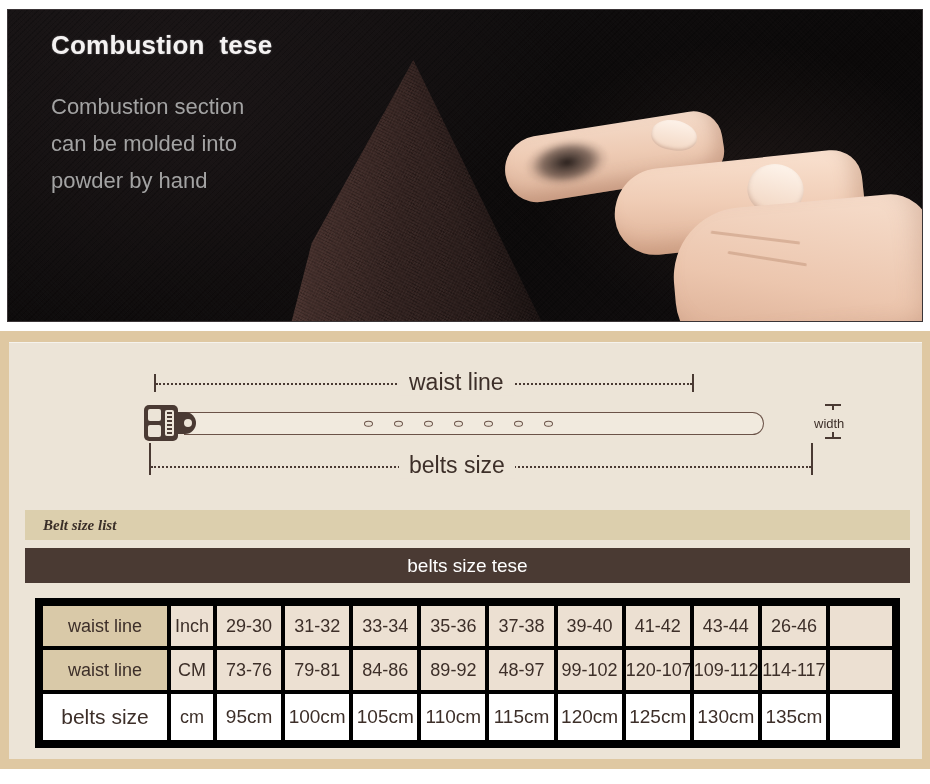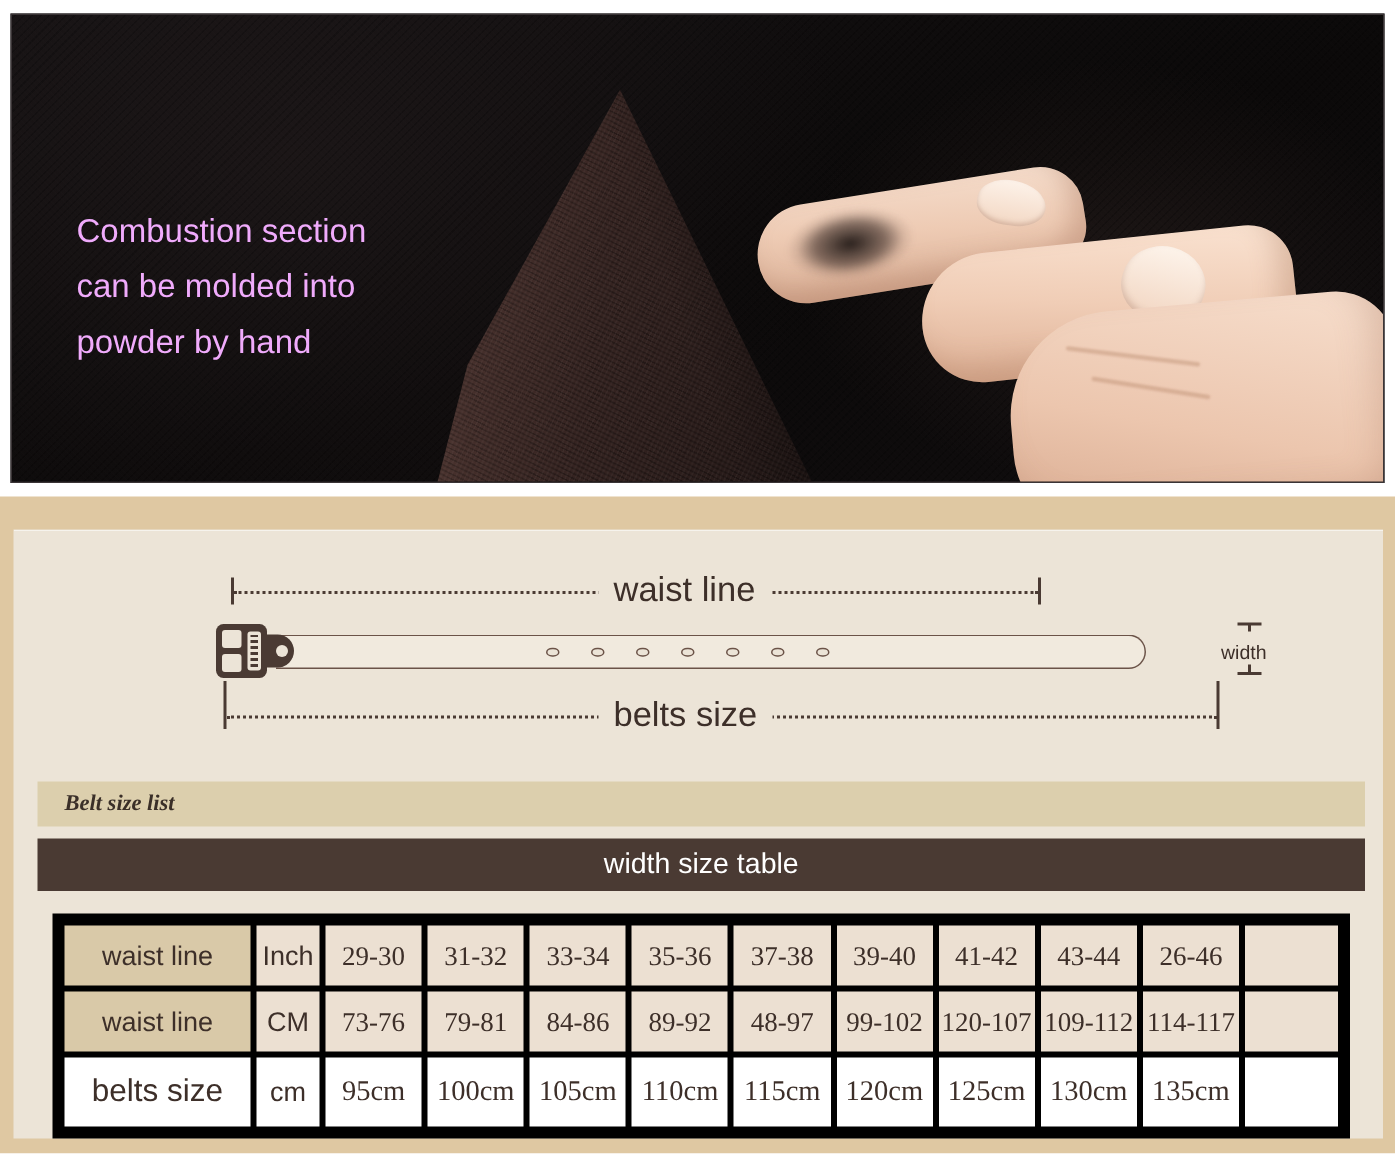--- a/index.html
+++ b/index.html
@@ -36,22 +36,22 @@
   }
   .headline {
     position: absolute; left: 43px; top: 20px;
     color: #f4f2f2; font-size: 26px; font-weight: 700;
     letter-spacing: .2px;
     text-shadow: 0 0 2px rgba(255,255,255,.35);
     white-space: pre;
   }
   .subline {
     position: absolute; left: 43px; top: 78px;
-    color: #f0abfc; font-size: 22px; font-weight: 400;
-    line-height: 37px; white-space: pre-line; margin-top: 47px;
+    color: #a3a3a3; font-size: 22px; font-weight: 400;
+    line-height: 37px; white-space: pre-line;
   }
 
   
   .leather {
     position: absolute;
     left: 270px; top: 50px;
     width: 270px; height: 290px;
     transform: rotate(-2deg);
   }
   .leather-shape {
@@ -128,21 +128,21 @@
     position: absolute; background: rgba(180,128,100,.38);
     border-radius: 2px; filter: blur(.7px);
   }
 
   
   .chart-outer {
     position: absolute;
     left: 0px; top: 331px;
     width: 930px; height: 438px;
     background: #dfc8a2;
-    padding: 22px 8px 10px 9px;
+    padding: 11px 8px 10px 9px;
   }
   .chart-inner {
     position: relative;
     width: 100%; height: 100%;
     background: #ece4d7;
     box-shadow: 0 1px 0 rgba(255,255,255,.55) inset;
   }
 
   
   .diagram { position: relative; width: 100%; height: 160px; }
@@ -271,21 +271,21 @@
     table-layout: fixed;
   }
   table.size-table td {
     text-align: center; vertical-align: middle;
     color: #3d2f29; font-size: 18px;
     padding: 0; overflow: hidden;
     white-space: nowrap;
   }
   td.lbl { background: #d9c9a8; font-size: 21px; width: 124px; }
   td.unit { background: #ece0d2; font-size: 15px; width: 42px; }
-  td.val { background: #ece0d2; font-size: 19px; font-family: Liberation Serif, serif; }
+  td.val { background: #ece0d2; font-size: 19px; }
   tr.row-belts td.lbl,
   tr.row-belts td.unit,
   tr.row-belts td.val { background: #ffffff; }
   tr.row-belts td.lbl { font-size: 21px; }
   tr.row-belts td.val { font-size: 19px; }
   td.spare { width: 62px; }
 
   .bottom-strip {
     position: absolute; left: 0; top: 769px;
     width: 930px; height: 15px; background: #ffffff;
@@ -313,20 +313,21 @@
       </div>
       <div class="finger-mid">
         <div class="nail-mid"></div>
       </div>
       <div class="palm">
         <div class="knuckle-line" style="left:40px;top:30px;width:90px;height:3px;transform:rotate(12deg);"></div>
         <div class="knuckle-line" style="left:55px;top:52px;width:80px;height:3px;transform:rotate(14deg);"></div>
       </div>
     </div>
 
+    <div class="headline">Combustion  tese</div>
     <div class="subline">Combustion section
 can be molded into
 powder by hand</div>
   </div>
 
   <div class="chart-outer">
     <div class="chart-inner">
 
       <div class="diagram">
 
@@ -372,21 +373,21 @@
           <div class="tick" style="left:662px;top:-14px;height:32px;"></div>
           <div class="dim-label" style="left:250px;">belts size</div>
         </div>
       </div>
 
       <div class="list-bar">
         <span class="list-bar-text">Belt size list</span>
       </div>
 
       <div class="table-head">
-        <span class="table-head-text">width size table</span>
+        <span class="table-head-text">belts size tese</span>
       </div>
 
       <div class="table-wrap">
         <table class="size-table">
           <tbody>
             <tr class="row-inch">
               <td class="lbl">waist line</td>
               <td class="unit">Inch</td>
               <td class="val">29-30</td>
               <td class="val">31-32</td>

